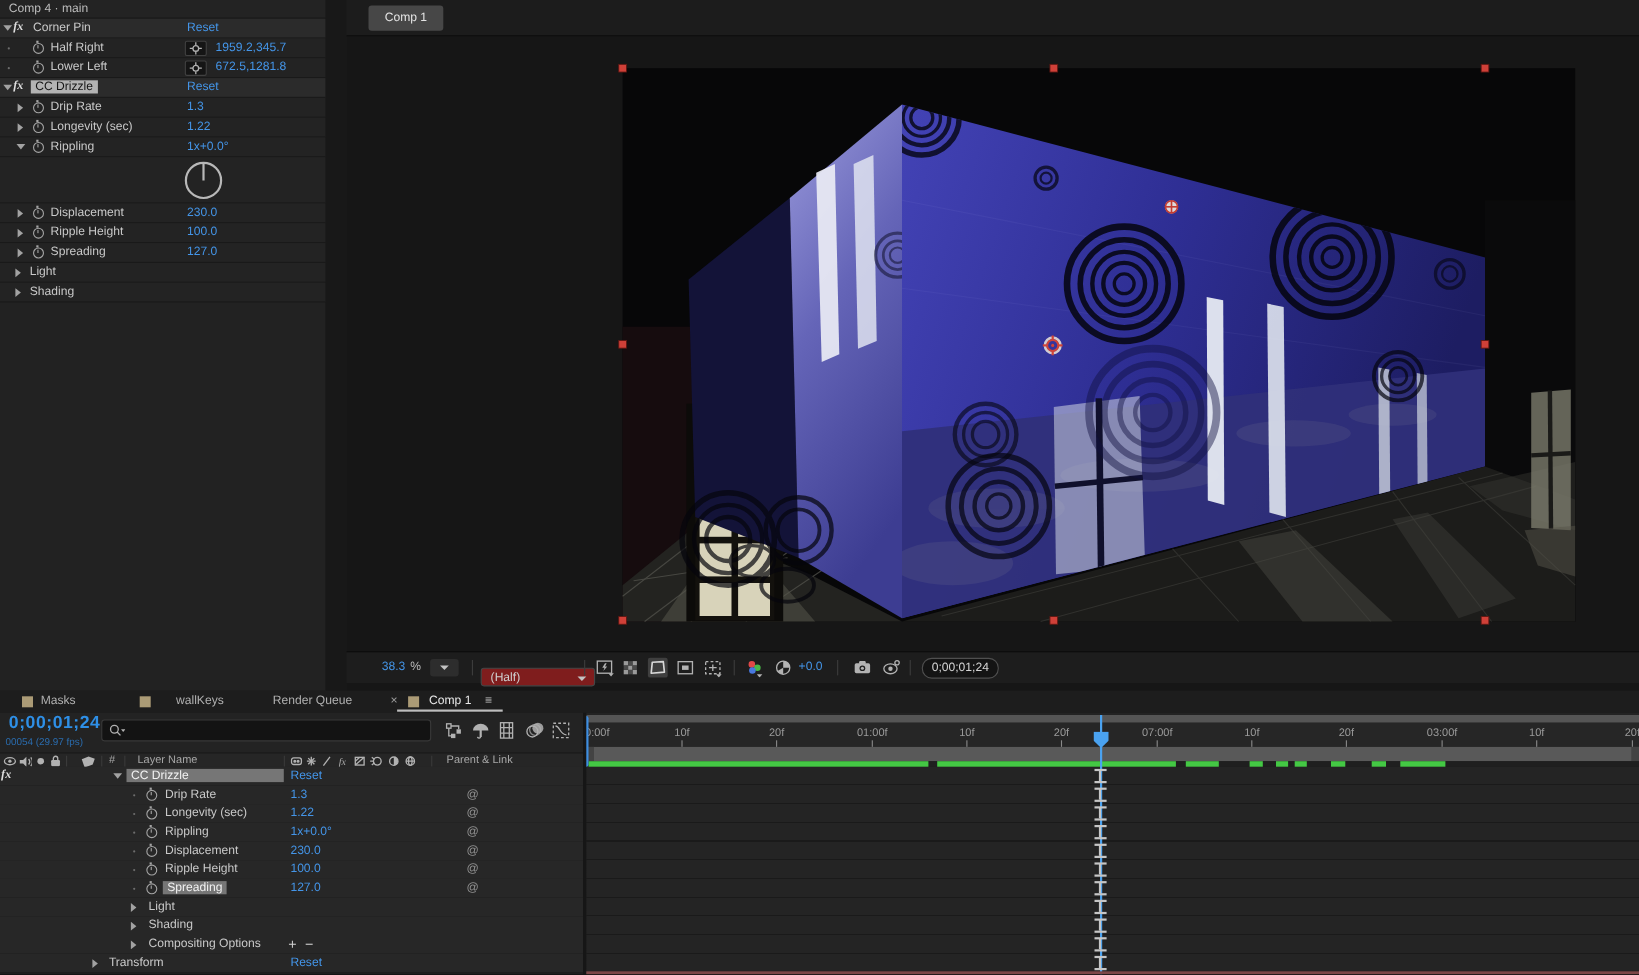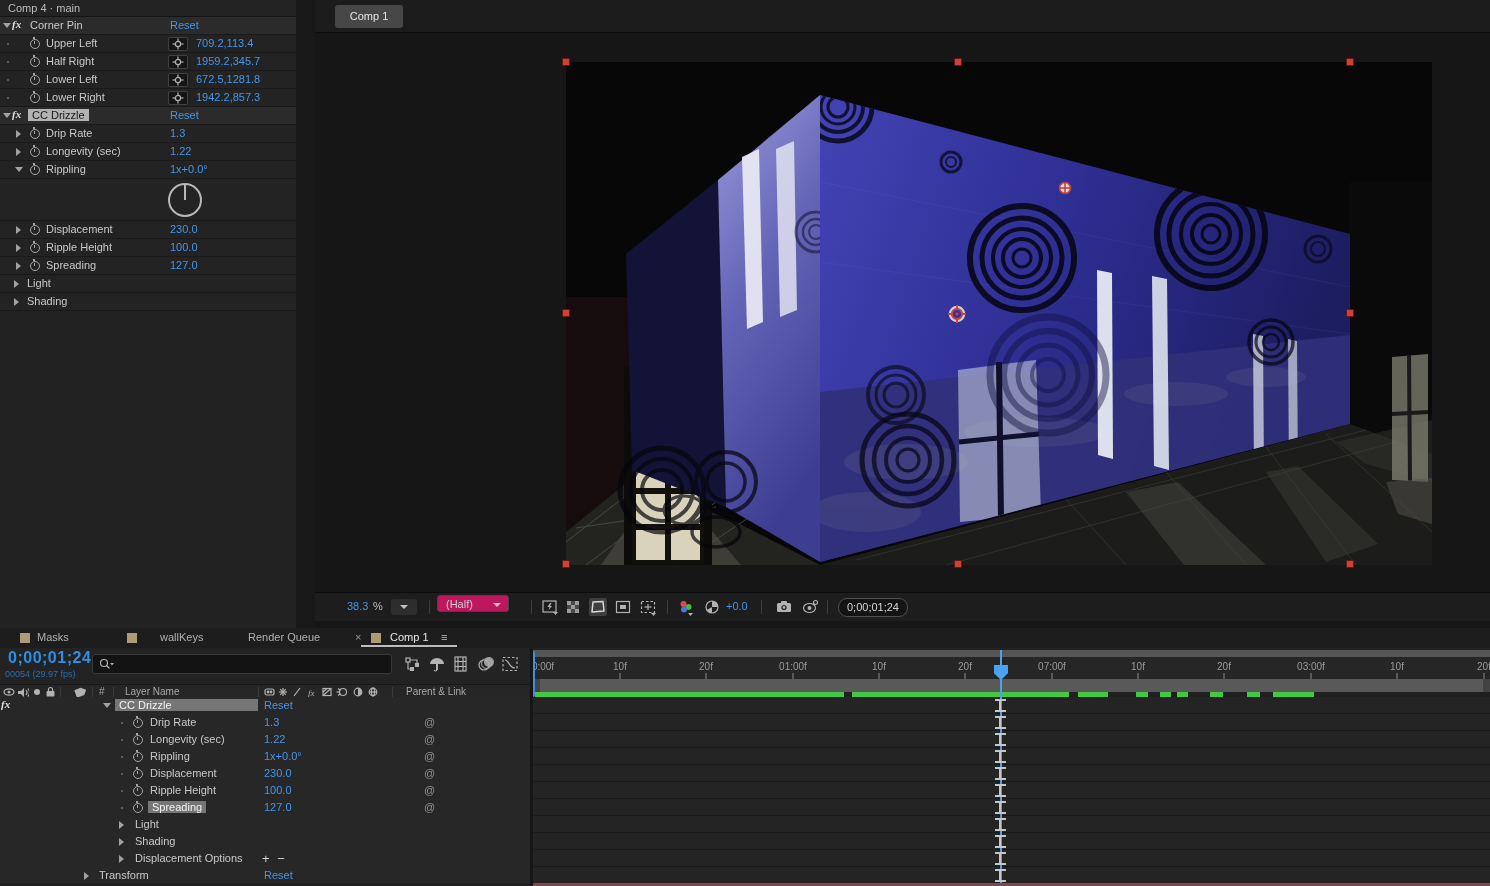--- a/index.html
+++ b/index.html
@@ -31,21 +31,21 @@
   .vtabbar{position:absolute;left:0;top:0;width:100%;height:32px;background:#1c1c1c;border-bottom:1px solid #0d0d0d}
   .vtab{position:absolute;left:20px;top:5px;width:68px;height:23px;background:#474747;border-radius:3px;color:#e4e4e4;text-align:center;line-height:23px}
   .scene{position:absolute;left:566px;top:62px;width:866px;height:503px}
   .scene svg{overflow:visible;display:block}
 
   .vtools{position:absolute;left:315px;top:592px;width:1175px;height:28px;background:#1d1d1d;border-top:1px solid #0b0b0b}
   .vtools .it{position:absolute;top:5px}
   .vsep{position:absolute;top:7px;width:1px;height:14px;background:#3c3c3c}
   .ddbtn{position:absolute;top:6px;width:26px;height:16px;background:#2d2d2d;border-radius:3px}
   .chev{position:absolute;width:0;height:0;border-left:4px solid transparent;border-right:4px solid transparent;border-top:4px solid #c2c2c2}
-  .resbox{position:absolute;top:2px;width:72px;height:17px;background:#be185d;border:1px solid #454545;border-radius:3px;line-height:17px;color:#cfcfcf;padding-left:8px;box-sizing:border-box}
+  .resbox{position:absolute;top:14px;width:104px;height:17px;background:#7f1d1d;border:1px solid #454545;border-radius:3px;line-height:17px;color:#cfcfcf;padding-left:8px;box-sizing:border-box}
   .timebox{position:absolute;top:5px;width:68px;height:17px;background:#141414;border:1px solid #4f4f4f;border-radius:9px;line-height:17px;color:#d6d6d6;text-align:center}
   .icon16{position:absolute;top:5px;width:18px;height:18px}
   .icon16.active{background:#3f3f3f;border-radius:2px}
 
   
   .tl{position:absolute;left:0;top:628px;width:1490px;height:258px;background:#232323}
   .ttabbar{position:absolute;left:0;top:0;width:100%;height:20px;background:#1d1d1d}
   .ttab-ic{position:absolute;top:5px;width:10px;height:10px;background:#ab9b76}
   .ttab-lb{position:absolute;top:3px;color:#b0b0b0}
   .ttab-lb.on{color:#e8e8e8}
@@ -99,33 +99,20 @@
     <div class="erow hdr">
       <span class="tw d" style="left:3px;top:6px"></span>
       <span class="fxb" style="left:12px">fx</span>
       <span class="lbl" style="left:30px">Corner Pin</span>
       <span class="lbl blue" style="left:170px">Reset</span>
     </div>
 
     <div class="erow">
       <span class="dot" style="left:7px;top:8px"></span>
       <span class="sw" style="left:30px;top:4px"></span>
-      <span class="lbl" style="left:46px">Upper Left</span>
-      <span class="xh"><svg width="18" height="12" viewBox="0 0 18 12">
-            <circle cx="9" cy="6" r="2.6" class="sk"></circle>
-            <line x1="9" y1="0.5" x2="9" y2="3" class="sk"></line>
-            <line x1="9" y1="9" x2="9" y2="11.5" class="sk"></line>
-            <line x1="3.5" y1="6" x2="6.5" y2="6" class="sk"></line>
-            <line x1="11.5" y1="6" x2="14.5" y2="6" class="sk"></line>
-          </svg></span>
-      <span class="lbl blue" style="left:196px">709.2,113.4</span>
-    </div>
-    <div class="erow">
-      <span class="dot" style="left:7px;top:8px"></span>
-      <span class="sw" style="left:30px;top:4px"></span>
       <span class="lbl" style="left:46px">Half Right</span>
       <span class="xh"><svg width="18" height="12" viewBox="0 0 18 12">
             <circle cx="9" cy="6" r="2.6" class="sk"></circle>
             <line x1="9" y1="0.5" x2="9" y2="3" class="sk"></line>
             <line x1="9" y1="9" x2="9" y2="11.5" class="sk"></line>
             <line x1="3.5" y1="6" x2="6.5" y2="6" class="sk"></line>
             <line x1="11.5" y1="6" x2="14.5" y2="6" class="sk"></line>
           </svg></span>
       <span class="lbl blue" style="left:196px">1959.2,345.7</span>
     </div>
@@ -134,33 +121,20 @@
       <span class="sw" style="left:30px;top:4px"></span>
       <span class="lbl" style="left:46px">Lower Left</span>
       <span class="xh"><svg width="18" height="12" viewBox="0 0 18 12">
             <circle cx="9" cy="6" r="2.6" class="sk"></circle>
             <line x1="9" y1="0.5" x2="9" y2="3" class="sk"></line>
             <line x1="9" y1="9" x2="9" y2="11.5" class="sk"></line>
             <line x1="3.5" y1="6" x2="6.5" y2="6" class="sk"></line>
             <line x1="11.5" y1="6" x2="14.5" y2="6" class="sk"></line>
           </svg></span>
       <span class="lbl blue" style="left:196px">672.5,1281.8</span>
-    </div>
-    <div class="erow">
-      <span class="dot" style="left:7px;top:8px"></span>
-      <span class="sw" style="left:30px;top:4px"></span>
-      <span class="lbl" style="left:46px">Lower Right</span>
-      <span class="xh"><svg width="18" height="12" viewBox="0 0 18 12">
-            <circle cx="9" cy="6" r="2.6" class="sk"></circle>
-            <line x1="9" y1="0.5" x2="9" y2="3" class="sk"></line>
-            <line x1="9" y1="9" x2="9" y2="11.5" class="sk"></line>
-            <line x1="3.5" y1="6" x2="6.5" y2="6" class="sk"></line>
-            <line x1="11.5" y1="6" x2="14.5" y2="6" class="sk"></line>
-          </svg></span>
-      <span class="lbl blue" style="left:196px">1942.2,857.3</span>
     </div>
 
     <div class="erow hdr">
       <span class="tw d" style="left:3px;top:6px"></span>
       <span class="fxb" style="left:12px">fx</span>
       <span class="lbl sel-ecp" style="left:28px">CC Drizzle</span>
       <span class="lbl blue" style="left:170px">Reset</span>
     </div>
     <div class="erow">
       <span class="tw r" style="left:16px;top:5px"></span>
@@ -653,21 +627,21 @@
     <div class="trow" style="top:188px">
       <span class="tw r" style="left:119px;top:5px"></span>
       <span class="lbl" style="left:135px">Light</span>
     </div>
     <div class="trow" style="top:205px">
       <span class="tw r" style="left:119px;top:5px"></span>
       <span class="lbl" style="left:135px">Shading</span>
     </div>
     <div class="trow" style="top:222px">
       <span class="tw r" style="left:119px;top:5px"></span>
-      <span class="lbl" style="left:135px">Displacement Options</span>
+      <span class="lbl" style="left:135px">Compositing Options</span>
       <span class="pm">+ −</span>
     </div>
     <div class="trow" style="top:239px">
       <span class="tw r" style="left:84px;top:5px"></span>
       <span class="lbl" style="left:99px">Transform</span>
       <span class="lbl blue" style="left:264px">Reset</span>
     </div>
 
     <div class="track"></div>
     <div class="navstrip"></div>

